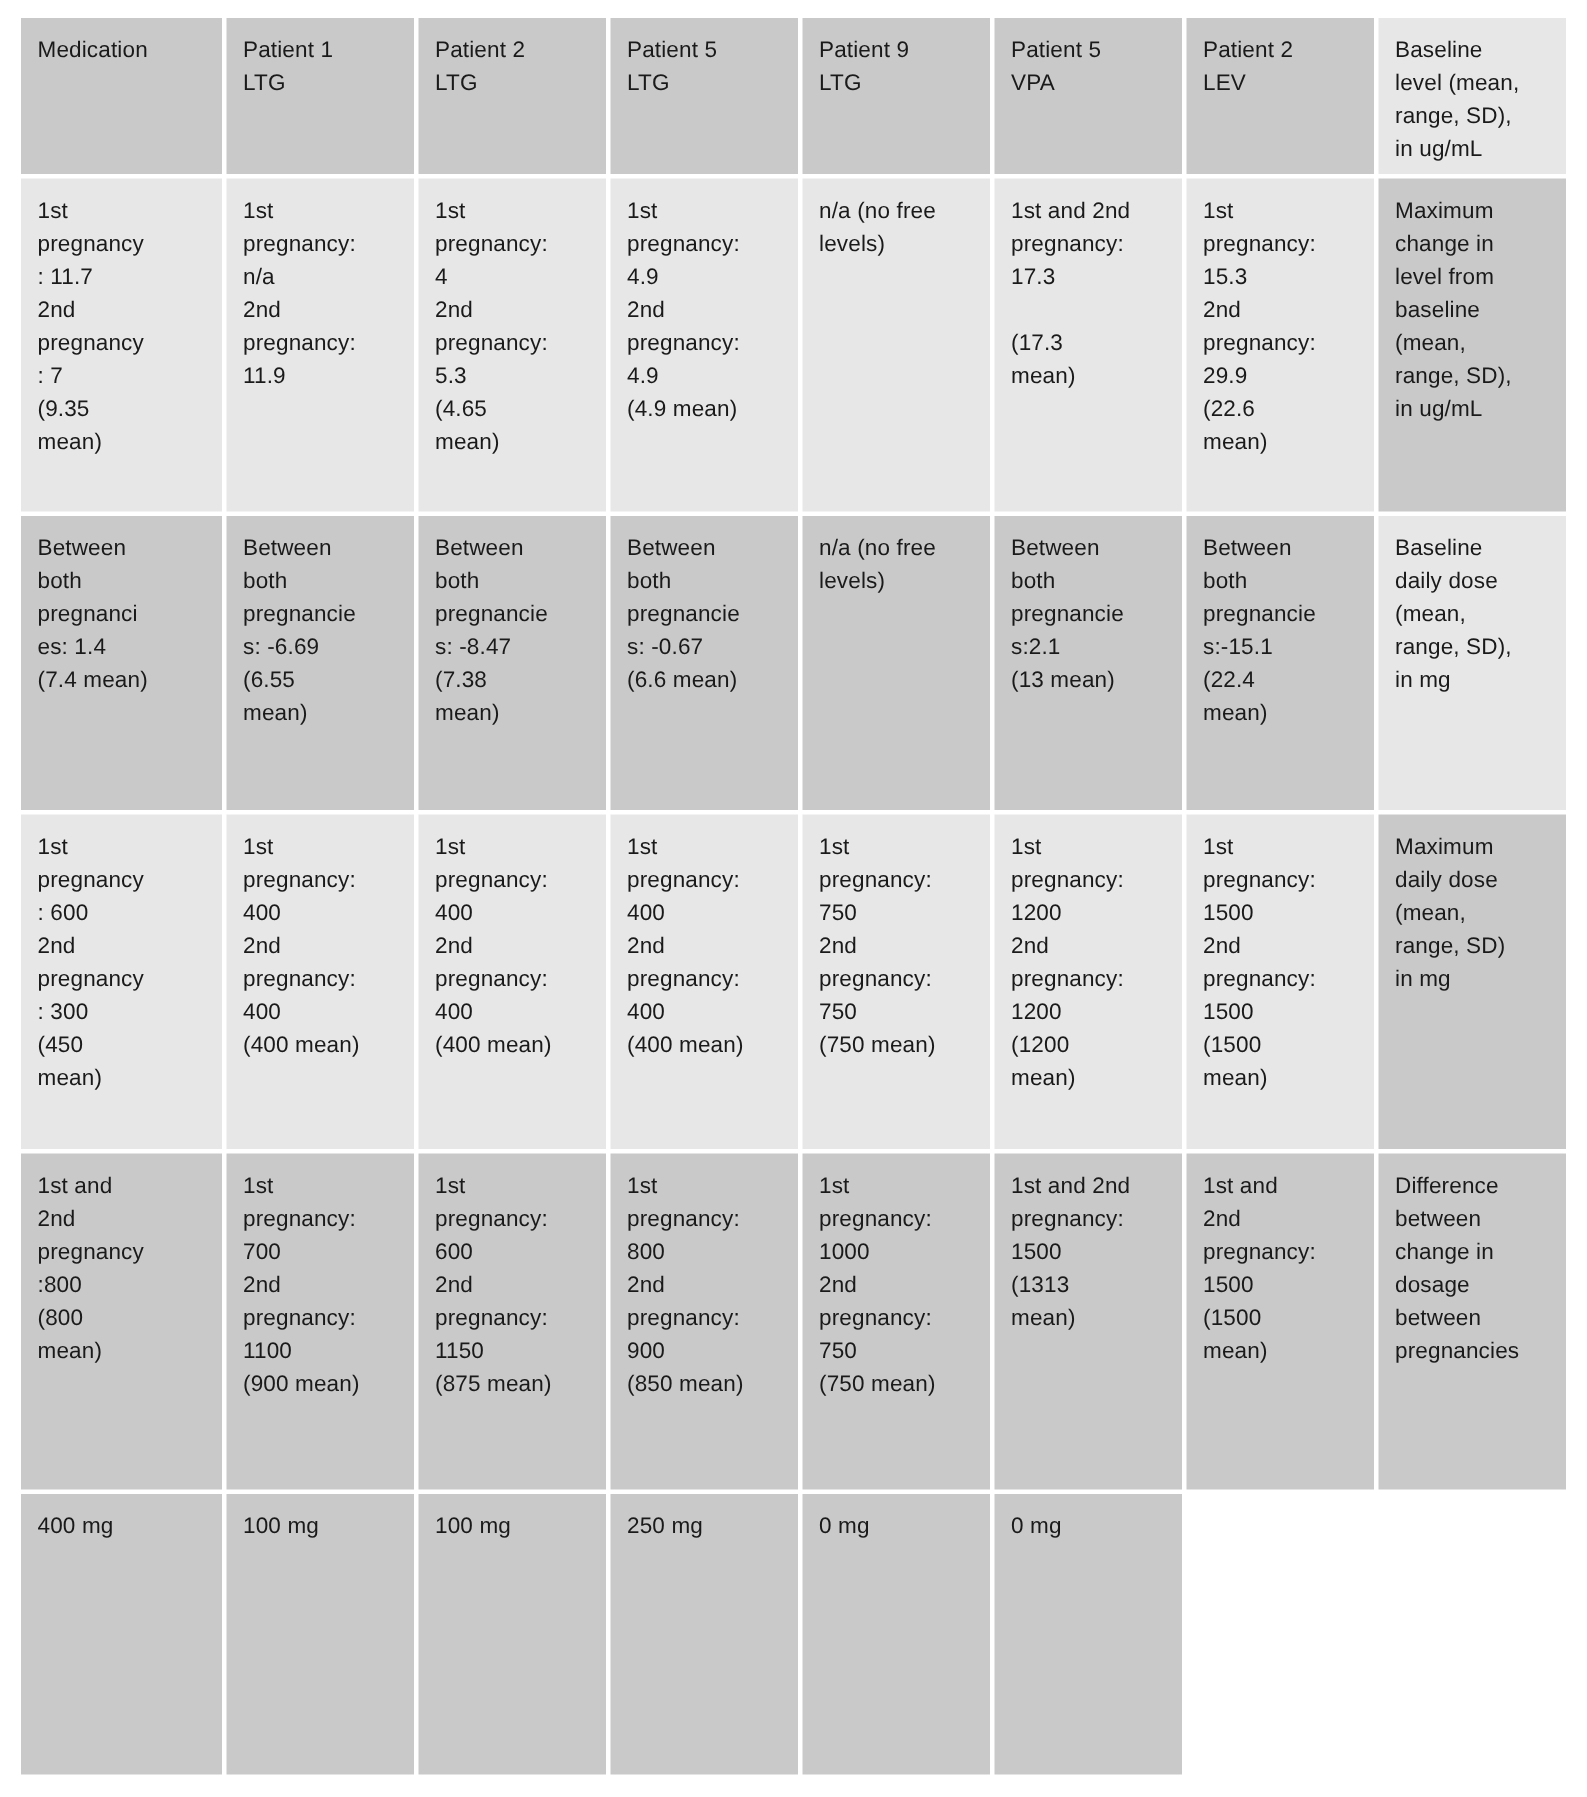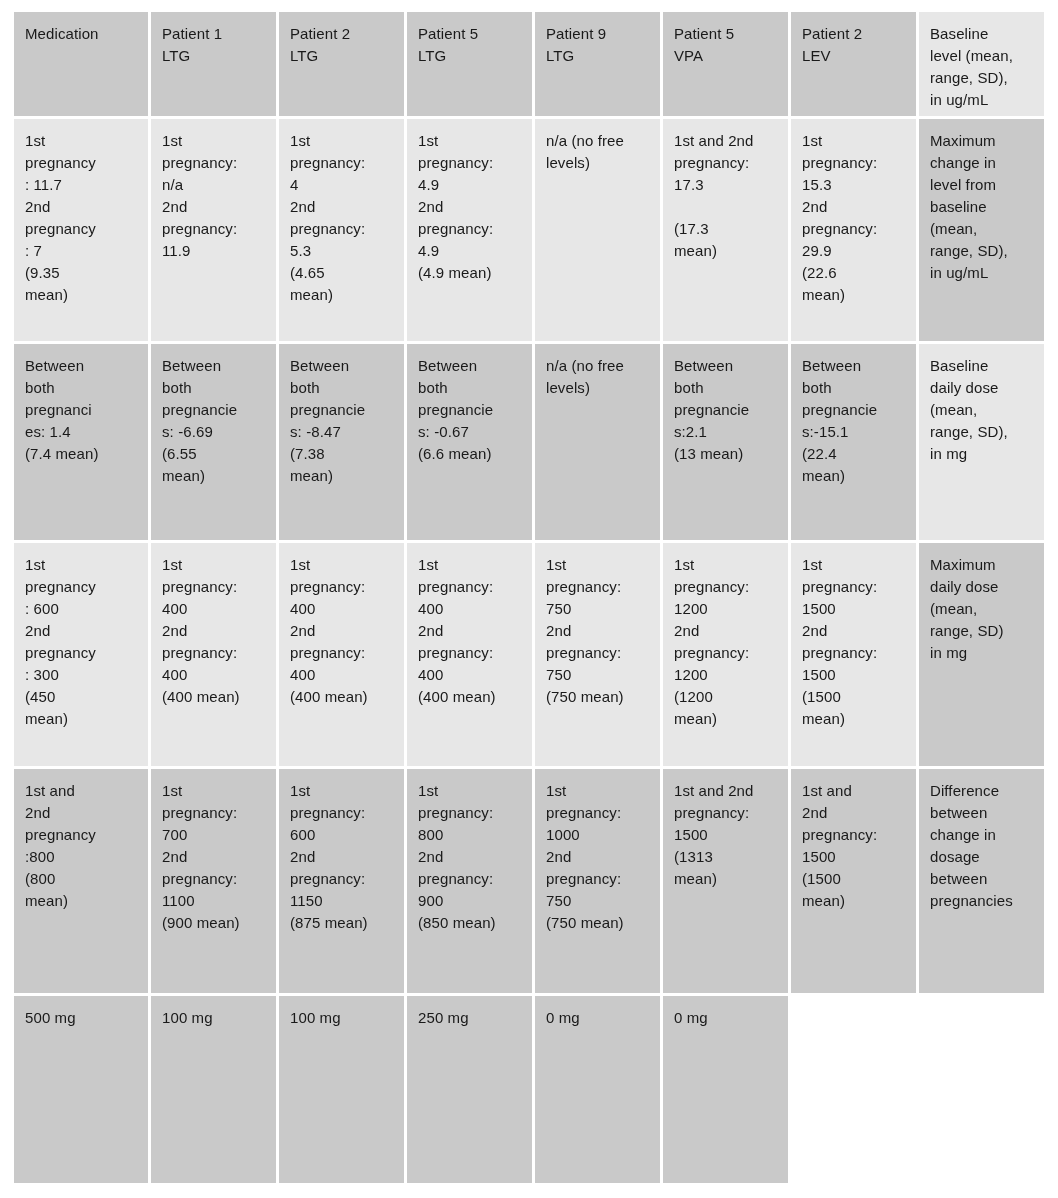--- a/index.html
+++ b/index.html
@@ -250,19 +250,19 @@
 pregnancy:
 1500
 (1500
 mean)</div>
     <div class="cell shade-dark">Difference
 between
 change in
 dosage
 between
 pregnancies</div>
-    <div class="cell shade-dark">500 mg</div>
+    <div class="cell shade-dark">400 mg</div>
     <div class="cell shade-dark">100 mg</div>
     <div class="cell shade-dark">100 mg</div>
     <div class="cell shade-dark">250 mg</div>
     <div class="cell shade-dark">0 mg</div>
     <div class="cell shade-dark">0 mg</div>
   </div>
 
 </body></html>

